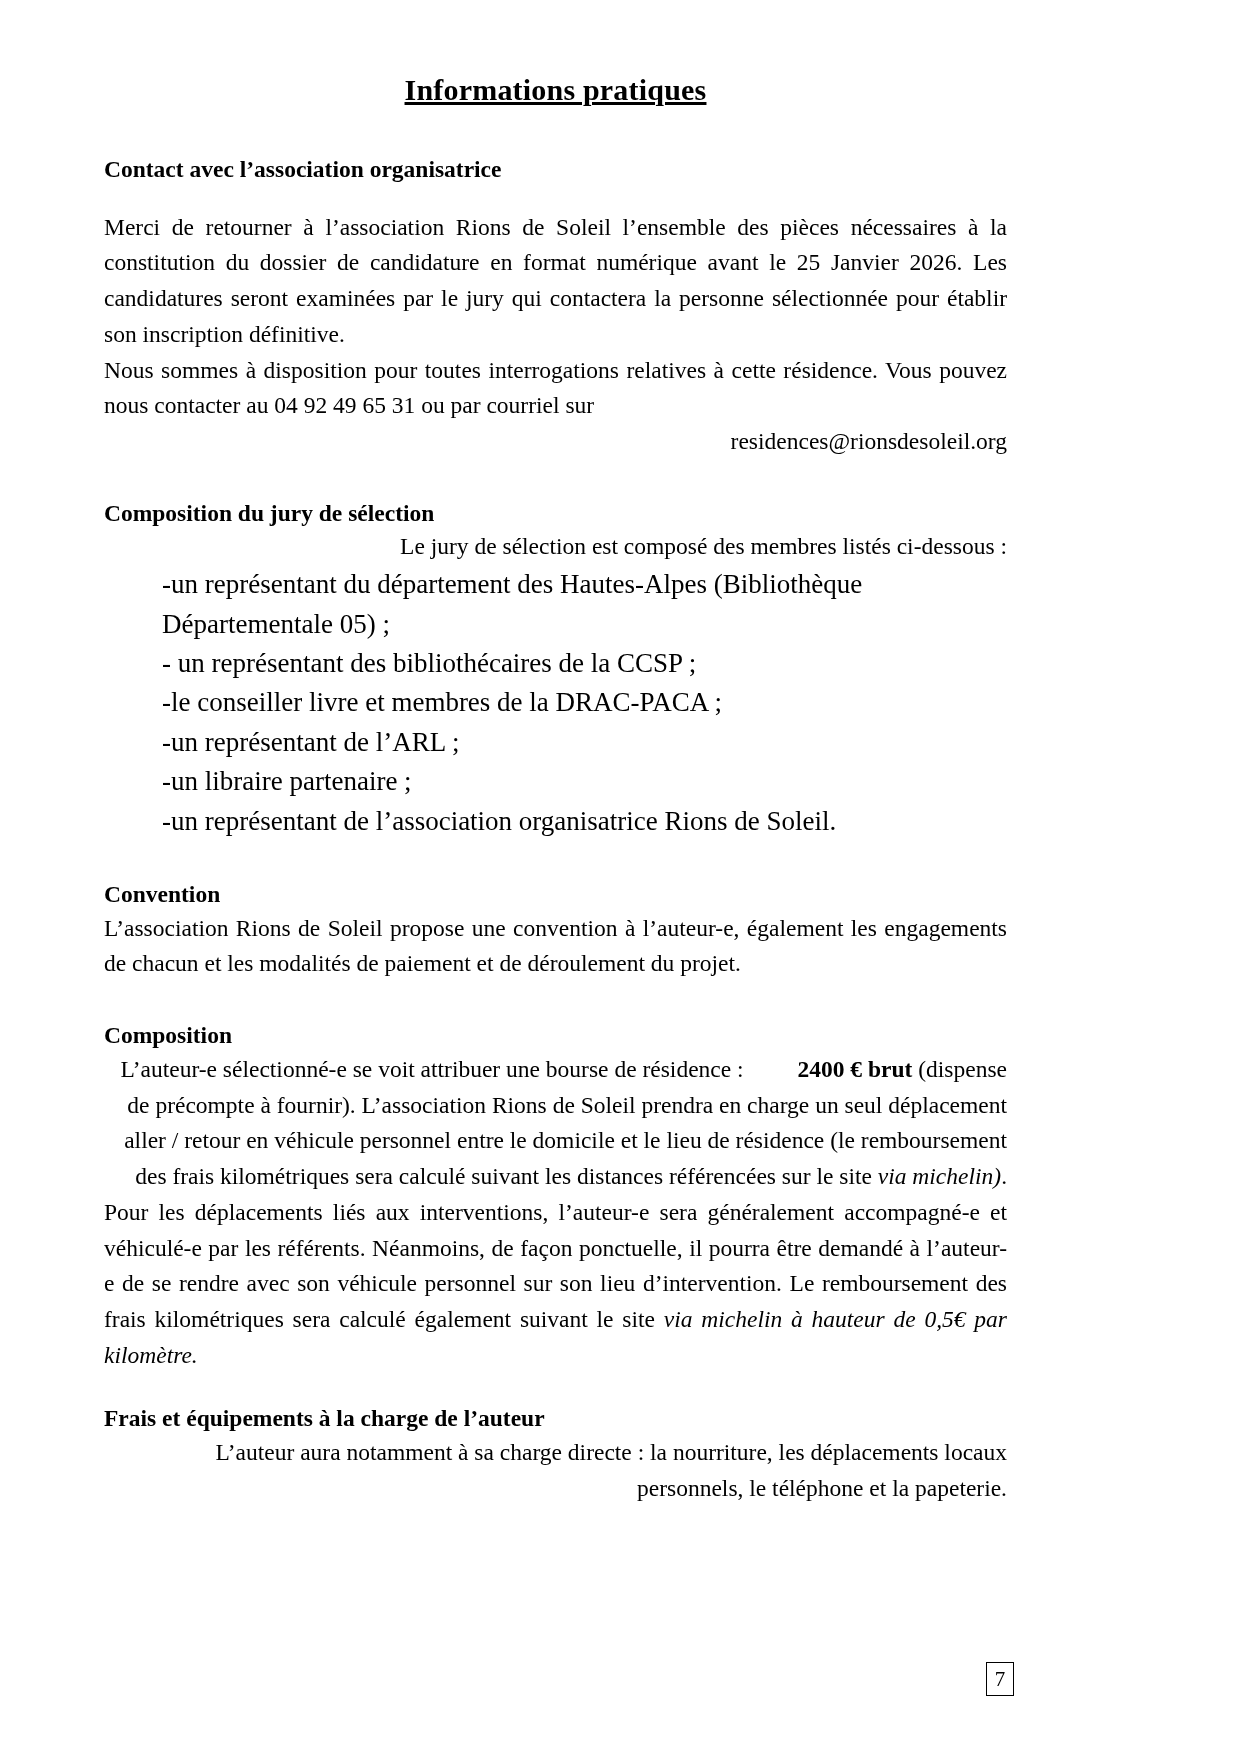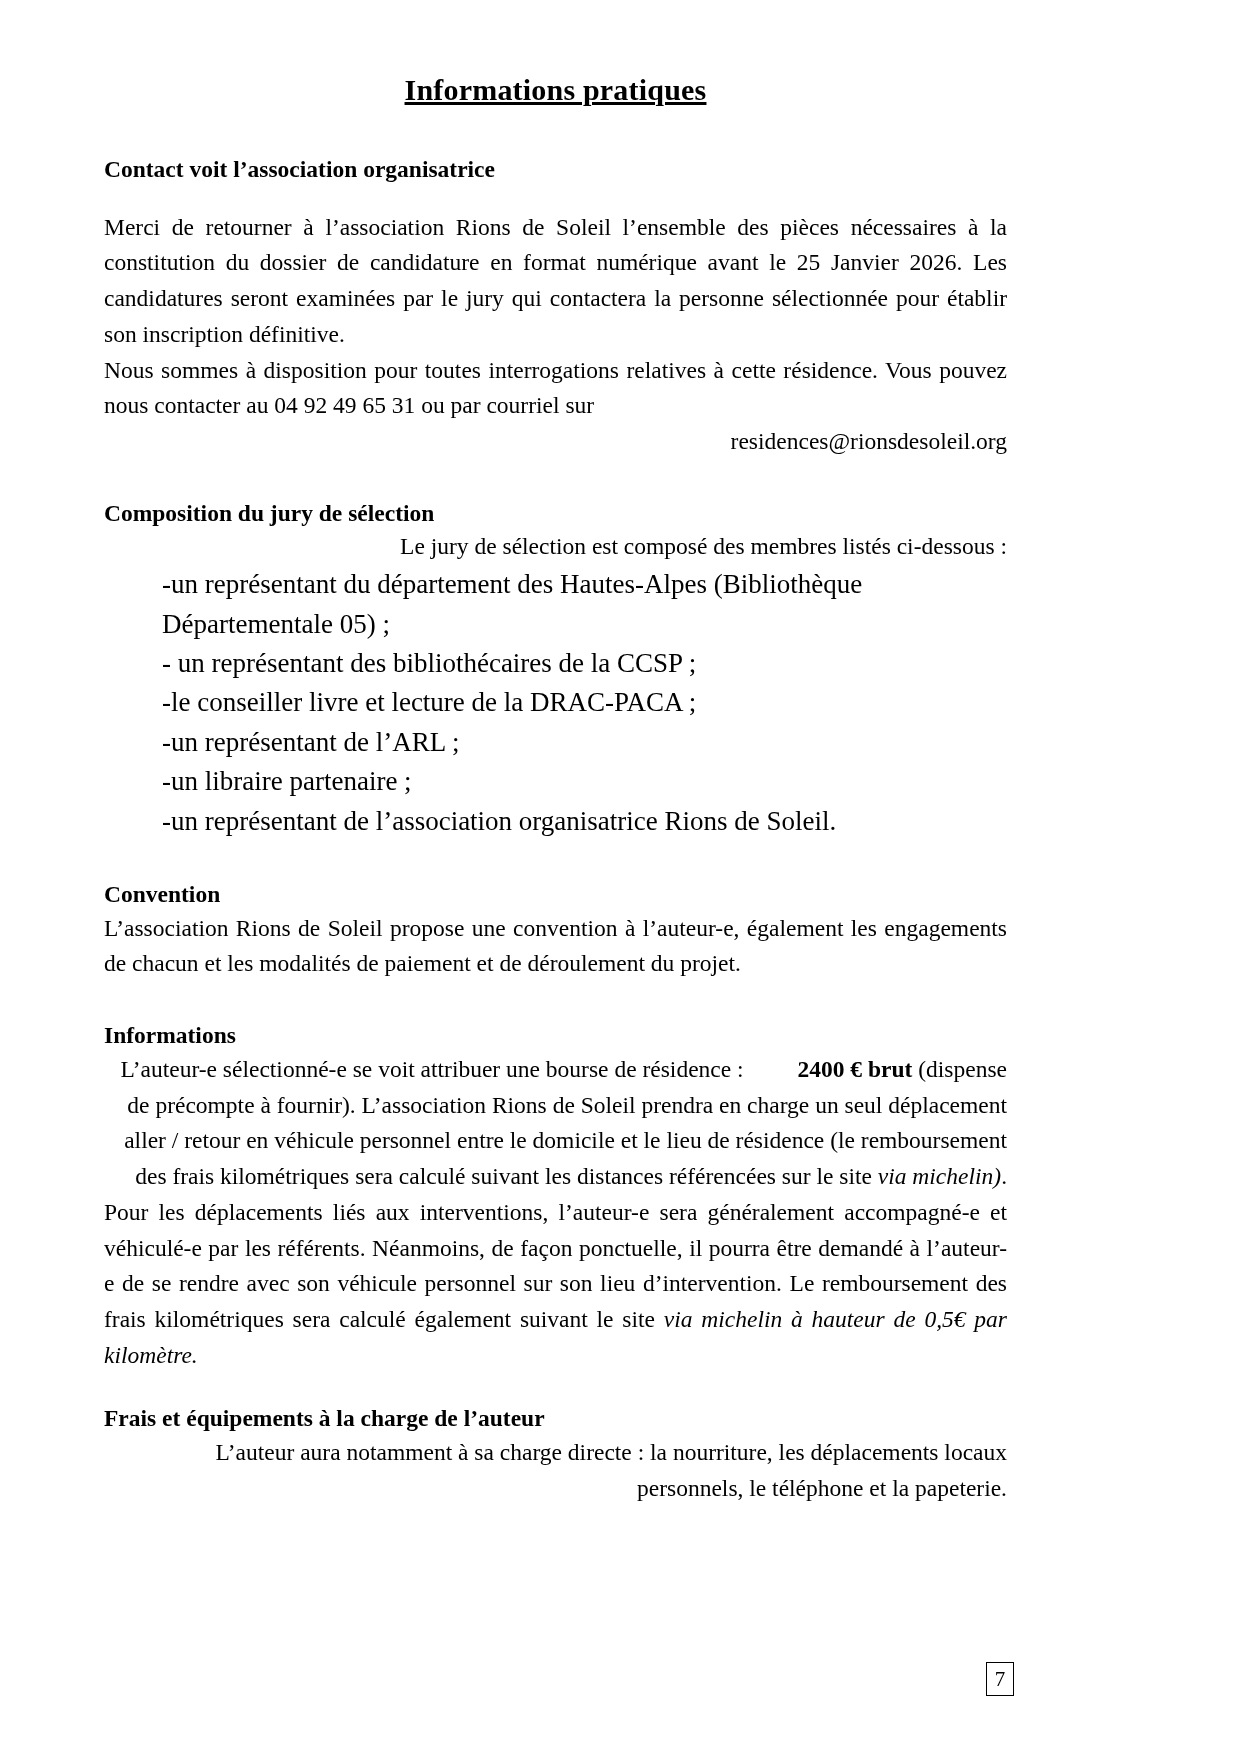--- a/index.html
+++ b/index.html
@@ -94,53 +94,53 @@
 
 <div class="page">
 
   <div class="content">
 
     <h1 class="doc-title">Informations pratiques</h1>
 
     <div class="sp-title-gap"></div>
 
     <div class="section">
-      <div class="heading">Contact voit l’association organisatrice</div>
+      <div class="heading">Contact avec l’association organisatrice</div>
       <div class="sp-after-h1"></div>
       <p class="para">Merci de retourner à l’association Rions de Soleil l’ensemble des pièces nécessaires à la constitution du dossier de candidature en format numérique avant le 25 Janvier 2026. Les candidatures seront examinées par le jury qui contactera la personne sélectionnée pour établir son inscription définitive.</p>
       <p class="para">Nous sommes à disposition pour toutes interrogations relatives à cette résidence. Vous pouvez nous contacter au 04 92 49 65 31 ou par courriel sur</p>
       <p class="para left">residences@rionsdesoleil.org</p>
     </div>
 
     <div class="sp-section-gap"></div>
 
     <div class="section">
       <div class="heading">Composition du jury de sélection</div>
       <p class="para left">Le jury de sélection est composé des membres listés ci-dessous :</p>
       <ul class="list">
         <li class="list-item">-un représentant du département des Hautes-Alpes (Bibliothèque Départementale 05) ;</li>
         <li class="list-item">- un représentant des bibliothécaires de la CCSP ;</li>
-        <li class="list-item">-le conseiller livre et lecture de la DRAC-PACA ;</li>
+        <li class="list-item">-le conseiller livre et membres de la DRAC-PACA ;</li>
         <li class="list-item">-un représentant de l’ARL ;</li>
         <li class="list-item">-un libraire partenaire ;</li>
         <li class="list-item">-un représentant de l’association organisatrice Rions de Soleil.</li>
       </ul>
     </div>
 
     <div class="sp-section-gap"></div>
 
     <div class="section">
       <div class="heading">Convention</div>
       <p class="para">L’association Rions de Soleil propose une convention à l’auteur-e, également les engagements de chacun et les modalités de paiement et de déroulement du projet.</p>
     </div>
 
     <div class="sp-section-gap"></div>
 
     <div class="section">
-      <div class="heading">Informations</div>
+      <div class="heading">Composition</div>
       <p class="para left"><span>L’auteur-e sélectionné-e se voit attribuer une bourse de résidence : </span><span class="b">2400 € brut</span><span> (dispense de précompte à fournir). L’association Rions de Soleil prendra en charge un seul déplacement aller / retour en véhicule personnel entre le domicile et le lieu de résidence (le remboursement des frais kilométriques sera calculé suivant les distances référencées sur le site </span><span class="i">via michelin)</span><span>.</span></p>
       <p class="para"><span>Pour les déplacements liés aux interventions, l’auteur-e sera généralement accompagné-e et véhiculé-e par les référents. Néanmoins, de façon ponctuelle, il pourra être demandé à l’auteur-e de se rendre avec son véhicule personnel sur son lieu d’intervention. Le remboursement des frais kilométriques sera calculé également suivant le site </span><span class="i">via michelin à hauteur de 0,5€ par kilomètre.</span></p>
     </div>
 
     <div class="sp-section-gap-sm"></div>
 
     <div class="section">
       <div class="heading">Frais et équipements à la charge de l’auteur</div>
       <p class="para left">L’auteur aura notamment à sa charge directe : la nourriture, les déplacements locaux personnels, le téléphone et la papeterie.</p>
     </div>

